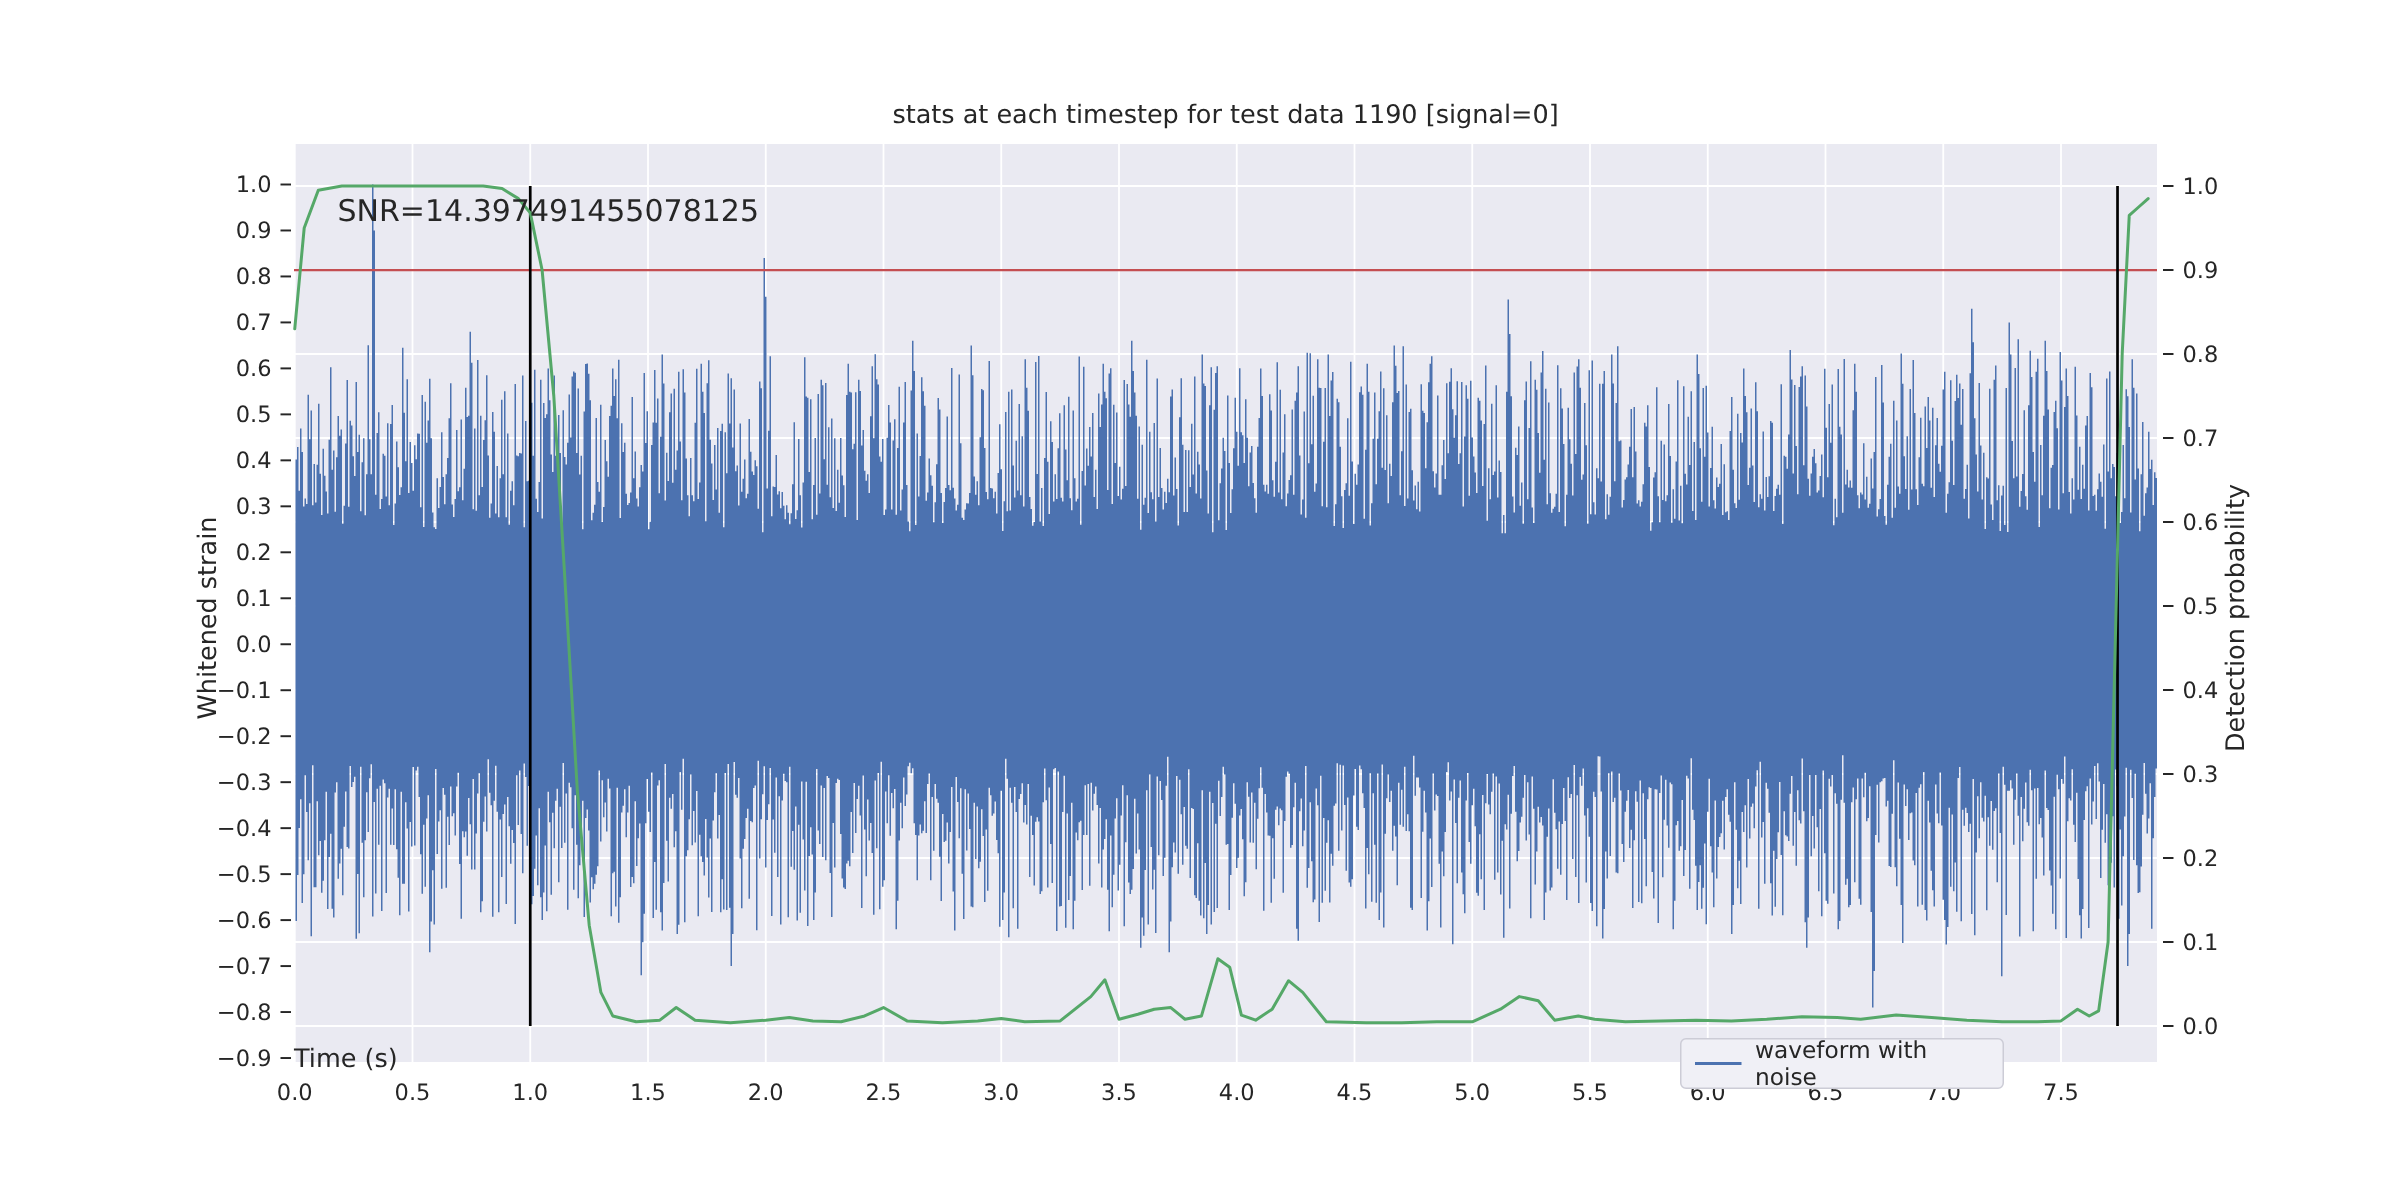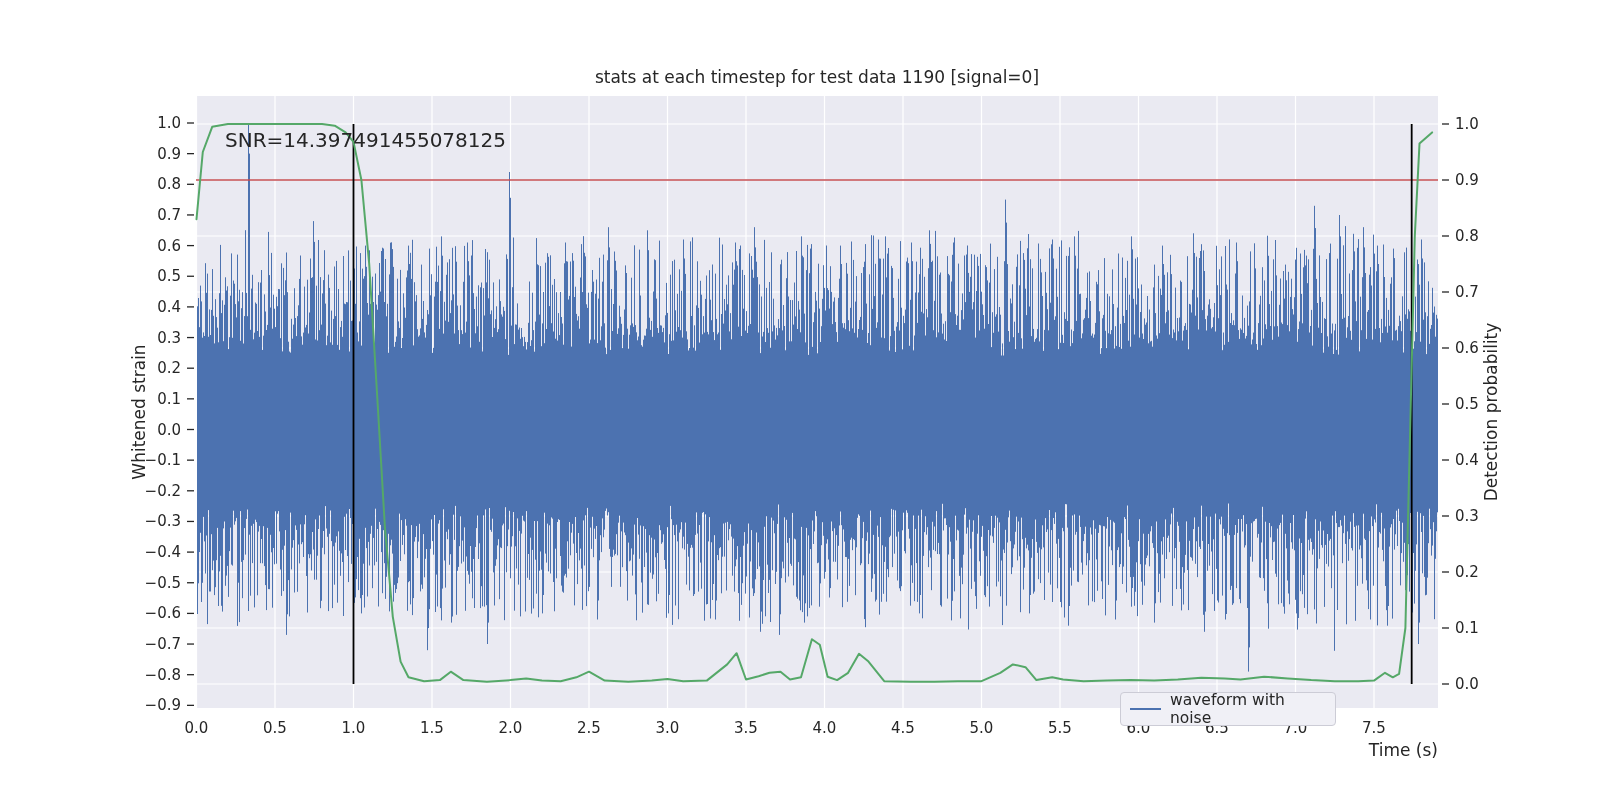--- a/index.html
+++ b/index.html
@@ -11,21 +11,21 @@
   .overlay{position:absolute;white-space:nowrap;color:#262626;}
   #chart-title{left:196px;top:67px;width:1242px;text-align:center;font-size:17px;}
   .annot{top:102px;font-size:20px;margin-top:26px;}
   #annot-snr{left:225px;}
   #annot-mc{left:603px;}
   #annot-s{left:1068px;}
   .math-var{font-style:italic;}
   .math-sub{font-style:italic;font-size:14px;vertical-align:-4px;}
   #left-axis-label{left:139px;top:412px;transform:translate(-50%,-50%) rotate(-90deg);font-size:17px;}
   #right-axis-label{left:1491px;top:412px;transform:translate(-50%,-50%) rotate(-90deg);font-size:17px;}
-  #x-axis-label{left:196px;top:740px;width:1242px;text-align:right;font-size:17px;}
+  #x-axis-label{left:196px;top:696px;width:1242px;text-align:left;font-size:17px;}
   #legend{
     position:absolute;left:1120px;top:692px;width:216px;height:25px;
     display:flex;align-items:center;box-sizing:border-box;
     background:#f0f0f6;border:1px solid #ccccd6;border-radius:4px;padding:16px 9px;
   }
   #legend-line-sample{width:31px;height:0;border-top:2px solid #4c72b0;margin-right:9px;flex:0 0 auto;}
   #legend-label{font-size:15.5px;color:#262626;}
 </style>
 </head>
 <body>

